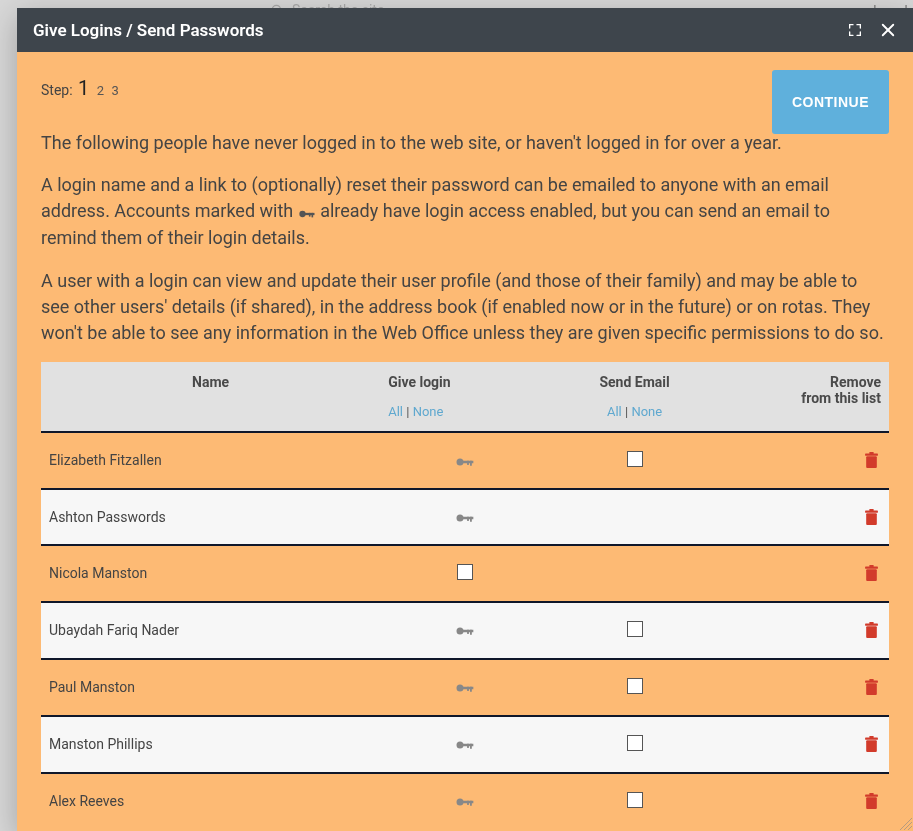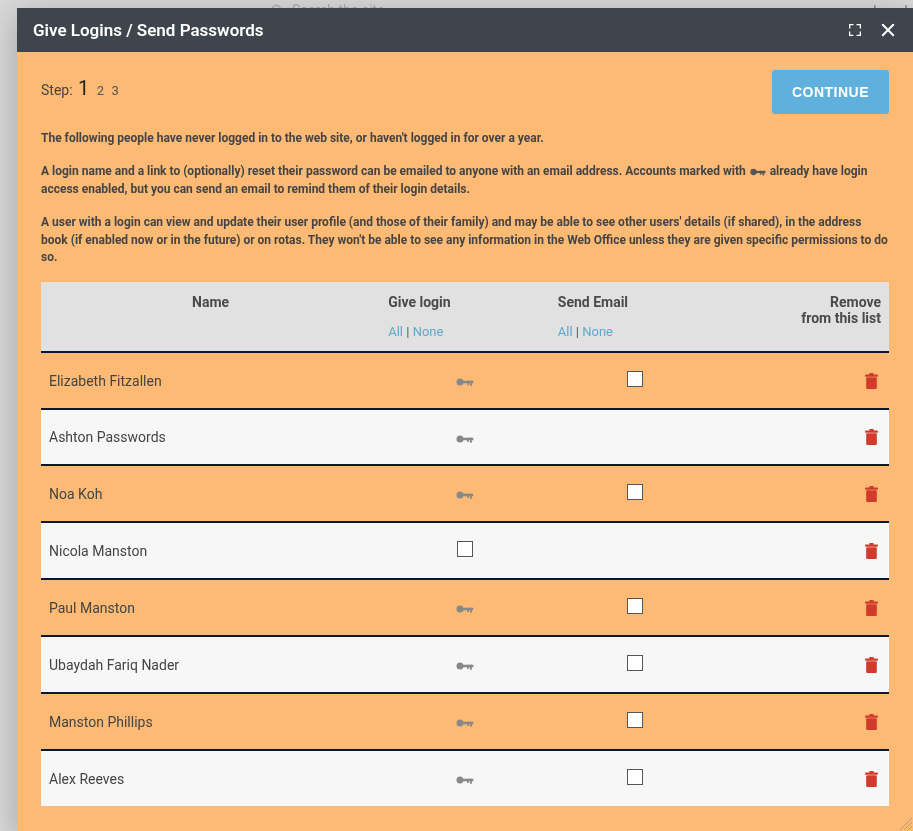--- a/index.html
+++ b/index.html
@@ -100,33 +100,32 @@
     padding: 0 2px;
     cursor: pointer;
   }
   .continue-btn {
     position: absolute;
     right: 0;
     top: 0;
     background: #5fb0dc;
     color: #fff;
     border: none;
-    padding: 14px 20px;
+    padding: 24px 20px;
     font-size: 14px;
     font-weight: 600;
     letter-spacing: .5px;
     border-radius: 3px;
     cursor: pointer;
   }
   .intro p {
     color: #444;
     margin: 14px 0 16px 0;
     line-height: 1.45;
-    font-size: 12px;
-    font-weight: bold;
+    font-size: 18px;
   }
   .inline-key {
     display: inline-block;
     vertical-align: middle;
   }
   table {
     width: 100%;
     border-collapse: collapse;
     margin-top: 8px;
     margin-bottom: 24px;
@@ -135,21 +134,21 @@
     background: #e1e1e1;
     font-size: 14px;
     color: #4a4a4a;
     font-weight: 700;
     padding: 12px 8px;
     text-align: left;
     vertical-align: top;
   }
   thead th.col-name { width: 40%; text-align: center; }
   thead th.col-login { width: 20%; text-align: left; }
-  thead th.col-email { width: 20%; text-align: left; }
+  thead th.col-email { width: 20%; text-align: center; }
   thead th.col-remove { width: 20%; text-align: right; }
   .allnone {
     font-weight: 400;
     margin-top: 14px;
     font-size: 13px;
   }
   .allnone a {
     color: #5fa8cf;
     text-decoration: none;
     cursor: pointer;
@@ -288,61 +287,46 @@
                   <rect x="14.5" y="5.5" width="2.2" height="5"></rect>
                 </svg></span></td>
             <td class="center"></td>
             <td class="right"><span class="trash-icon"><svg width="15" height="17" viewBox="0 0 14 16" fill="#d23b2b">
                   <rect x="2" y="4" width="10" height="11" rx="1"></rect>
                   <rect x="1" y="1.5" width="12" height="2" rx="0.5"></rect>
                   <rect x="5" y="0" width="4" height="2" rx="0.5"></rect>
                 </svg></span></td>
           </tr>
           <tr>
-            <td>Noa Koh</td>
-            <td class="center"><span class="key-icon"><svg width="20" height="12" viewBox="0 0 24 14" fill="#888">
-                  <circle cx="6" cy="7" r="4.2"></circle>
-                  <rect x="9" y="5.5" width="13" height="3"></rect>
-                  <rect x="18" y="5.5" width="2.2" height="6"></rect>
-                  <rect x="14.5" y="5.5" width="2.2" height="5"></rect>
-                </svg></span></td>
-            <td class="center"><span class="chk"></span></td>
-            <td class="right"><span class="trash-icon"><svg width="15" height="17" viewBox="0 0 14 16" fill="#d23b2b">
-                  <rect x="2" y="4" width="10" height="11" rx="1"></rect>
-                  <rect x="1" y="1.5" width="12" height="2" rx="0.5"></rect>
-                  <rect x="5" y="0" width="4" height="2" rx="0.5"></rect>
-                </svg></span></td>
-          </tr>
-          <tr>
             <td>Nicola Manston</td>
             <td class="center"><span class="chk"></span></td>
             <td class="center"></td>
             <td class="right"><span class="trash-icon"><svg width="15" height="17" viewBox="0 0 14 16" fill="#d23b2b">
                   <rect x="2" y="4" width="10" height="11" rx="1"></rect>
                   <rect x="1" y="1.5" width="12" height="2" rx="0.5"></rect>
                   <rect x="5" y="0" width="4" height="2" rx="0.5"></rect>
                 </svg></span></td>
           </tr>
           <tr>
+            <td>Ubaydah Fariq Nader</td>
+            <td class="center"><span class="key-icon"><svg width="20" height="12" viewBox="0 0 24 14" fill="#888">
+                  <circle cx="6" cy="7" r="4.2"></circle>
+                  <rect x="9" y="5.5" width="13" height="3"></rect>
+                  <rect x="18" y="5.5" width="2.2" height="6"></rect>
+                  <rect x="14.5" y="5.5" width="2.2" height="5"></rect>
+                </svg></span></td>
+            <td class="center"><span class="chk"></span></td>
+            <td class="right"><span class="trash-icon"><svg width="15" height="17" viewBox="0 0 14 16" fill="#d23b2b">
+                  <rect x="2" y="4" width="10" height="11" rx="1"></rect>
+                  <rect x="1" y="1.5" width="12" height="2" rx="0.5"></rect>
+                  <rect x="5" y="0" width="4" height="2" rx="0.5"></rect>
+                </svg></span></td>
+          </tr>
+          <tr>
             <td>Paul Manston</td>
-            <td class="center"><span class="key-icon"><svg width="20" height="12" viewBox="0 0 24 14" fill="#888">
-                  <circle cx="6" cy="7" r="4.2"></circle>
-                  <rect x="9" y="5.5" width="13" height="3"></rect>
-                  <rect x="18" y="5.5" width="2.2" height="6"></rect>
-                  <rect x="14.5" y="5.5" width="2.2" height="5"></rect>
-                </svg></span></td>
-            <td class="center"><span class="chk"></span></td>
-            <td class="right"><span class="trash-icon"><svg width="15" height="17" viewBox="0 0 14 16" fill="#d23b2b">
-                  <rect x="2" y="4" width="10" height="11" rx="1"></rect>
-                  <rect x="1" y="1.5" width="12" height="2" rx="0.5"></rect>
-                  <rect x="5" y="0" width="4" height="2" rx="0.5"></rect>
-                </svg></span></td>
-          </tr>
-          <tr>
-            <td>Ubaydah Fariq Nader</td>
             <td class="center"><span class="key-icon"><svg width="20" height="12" viewBox="0 0 24 14" fill="#888">
                   <circle cx="6" cy="7" r="4.2"></circle>
                   <rect x="9" y="5.5" width="13" height="3"></rect>
                   <rect x="18" y="5.5" width="2.2" height="6"></rect>
                   <rect x="14.5" y="5.5" width="2.2" height="5"></rect>
                 </svg></span></td>
             <td class="center"><span class="chk"></span></td>
             <td class="right"><span class="trash-icon"><svg width="15" height="17" viewBox="0 0 14 16" fill="#d23b2b">
                   <rect x="2" y="4" width="10" height="11" rx="1"></rect>
                   <rect x="1" y="1.5" width="12" height="2" rx="0.5"></rect>

